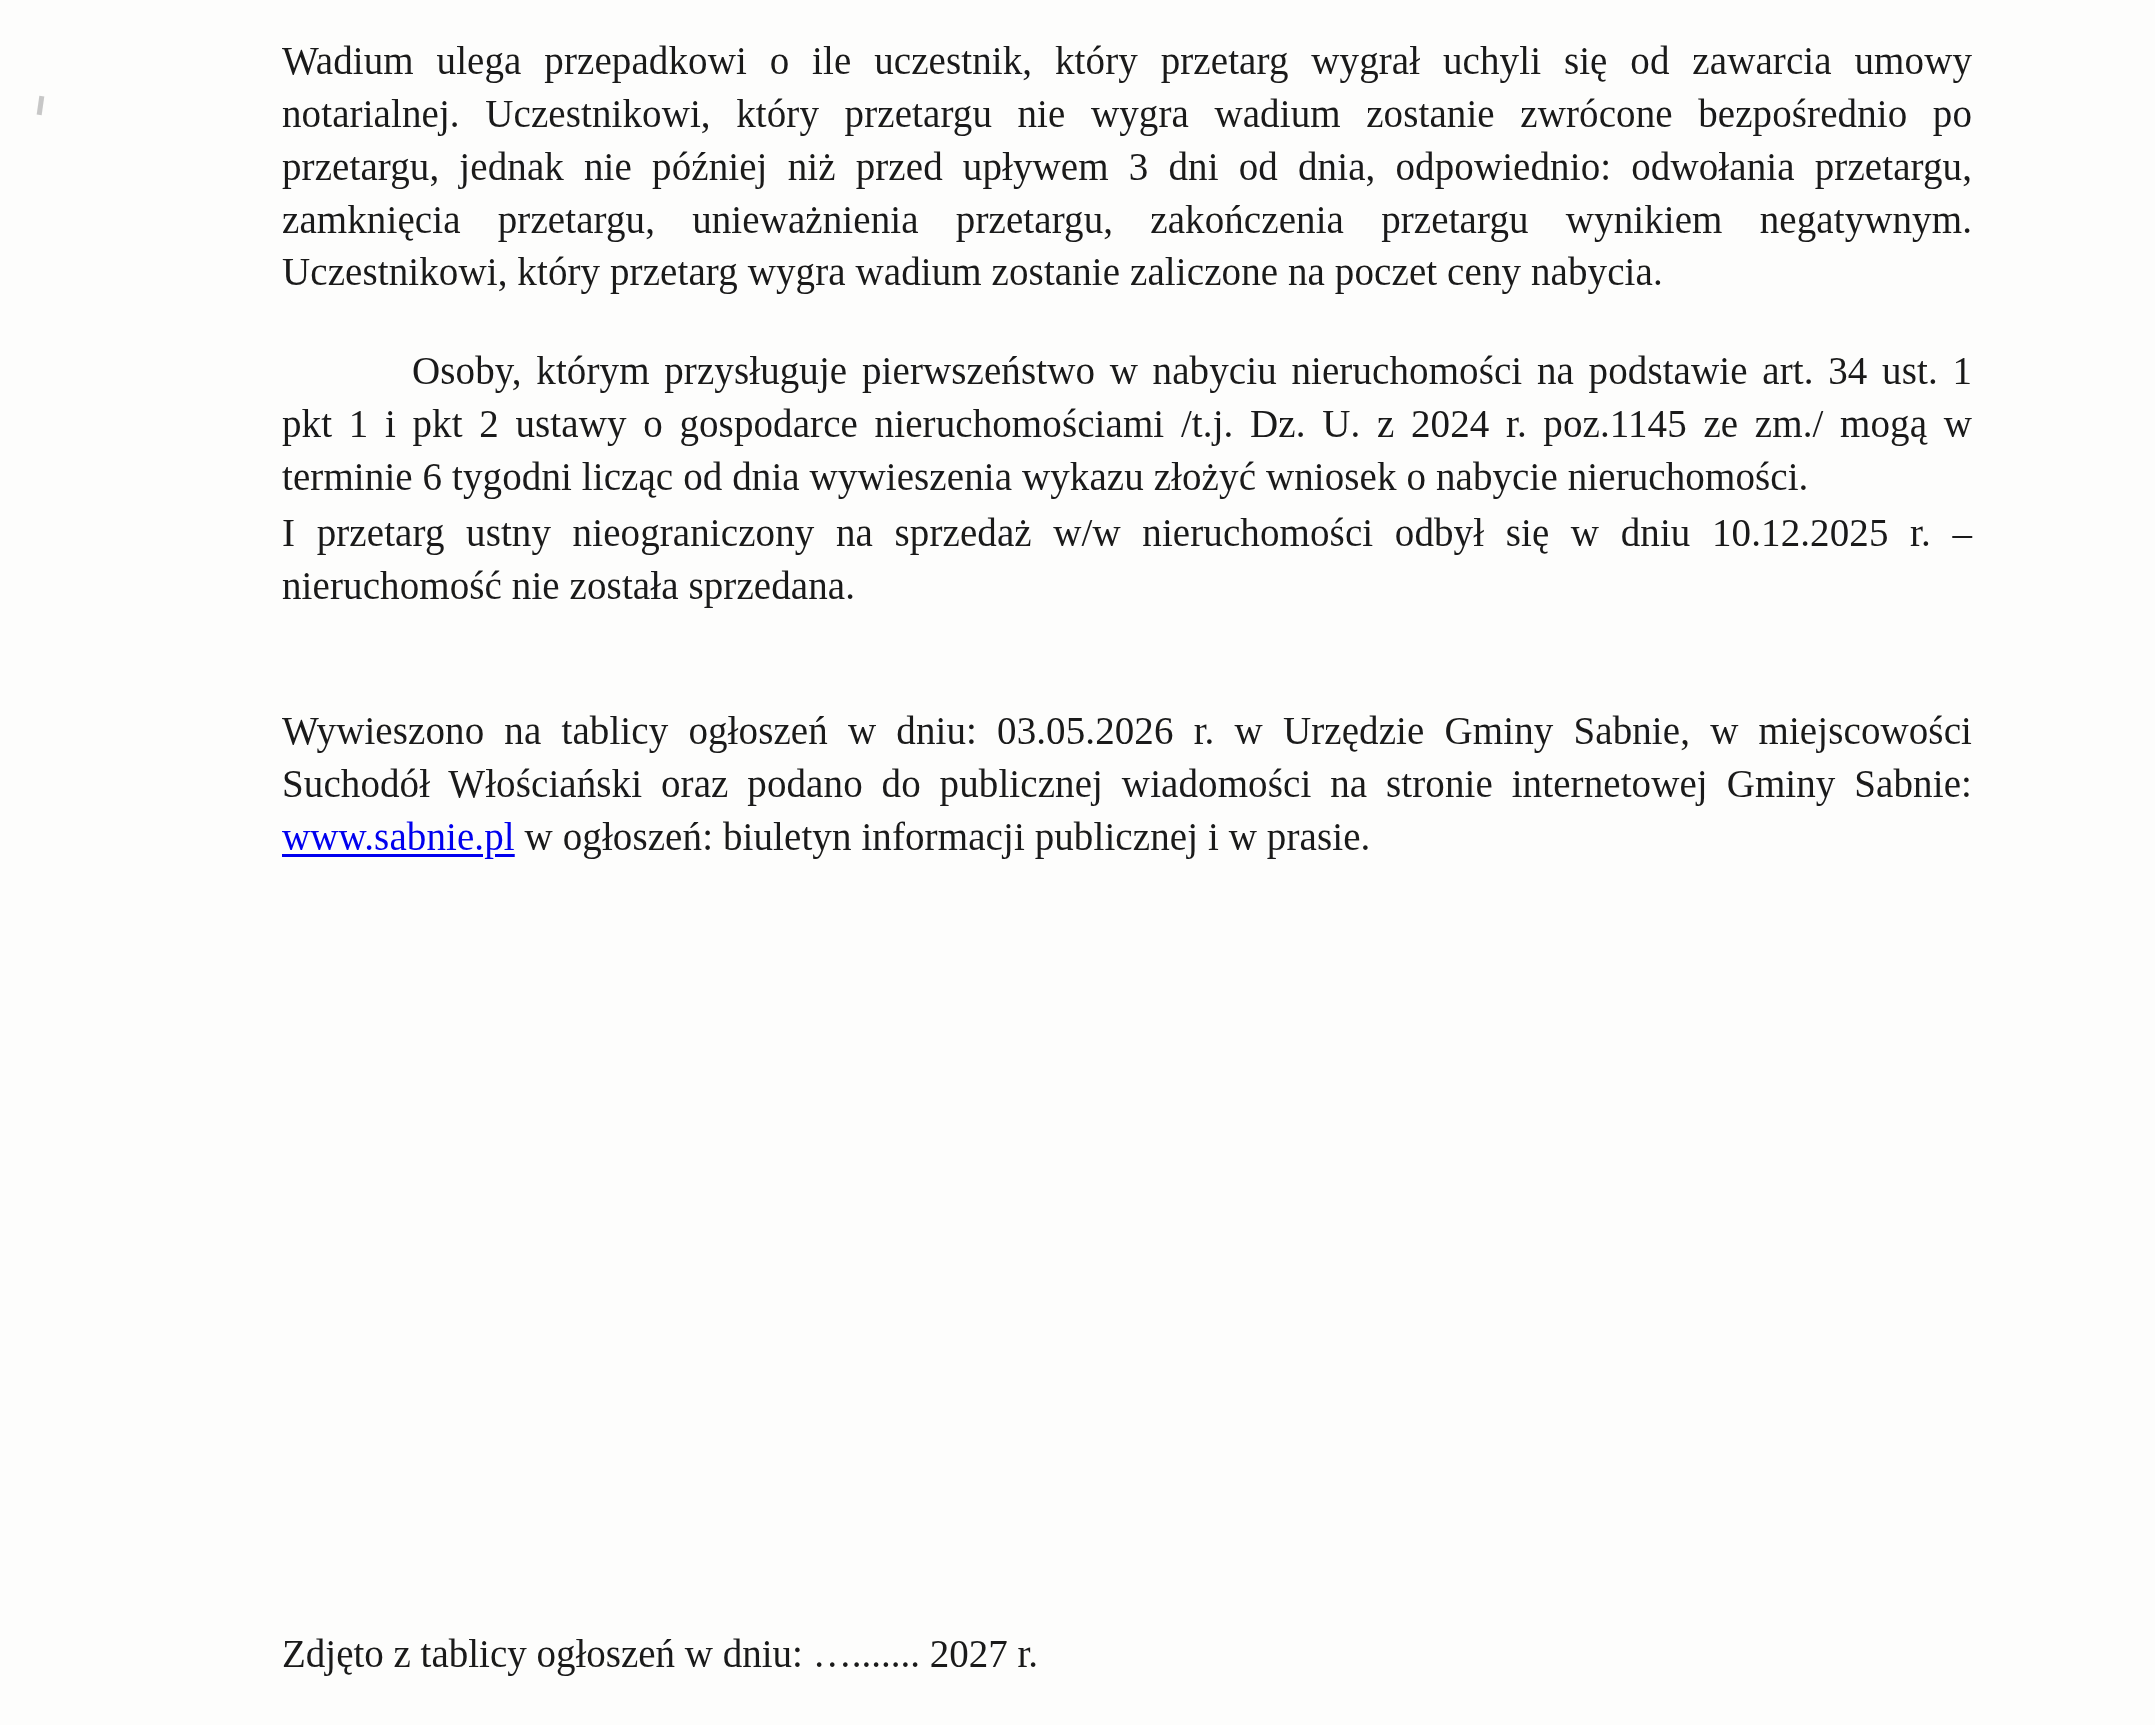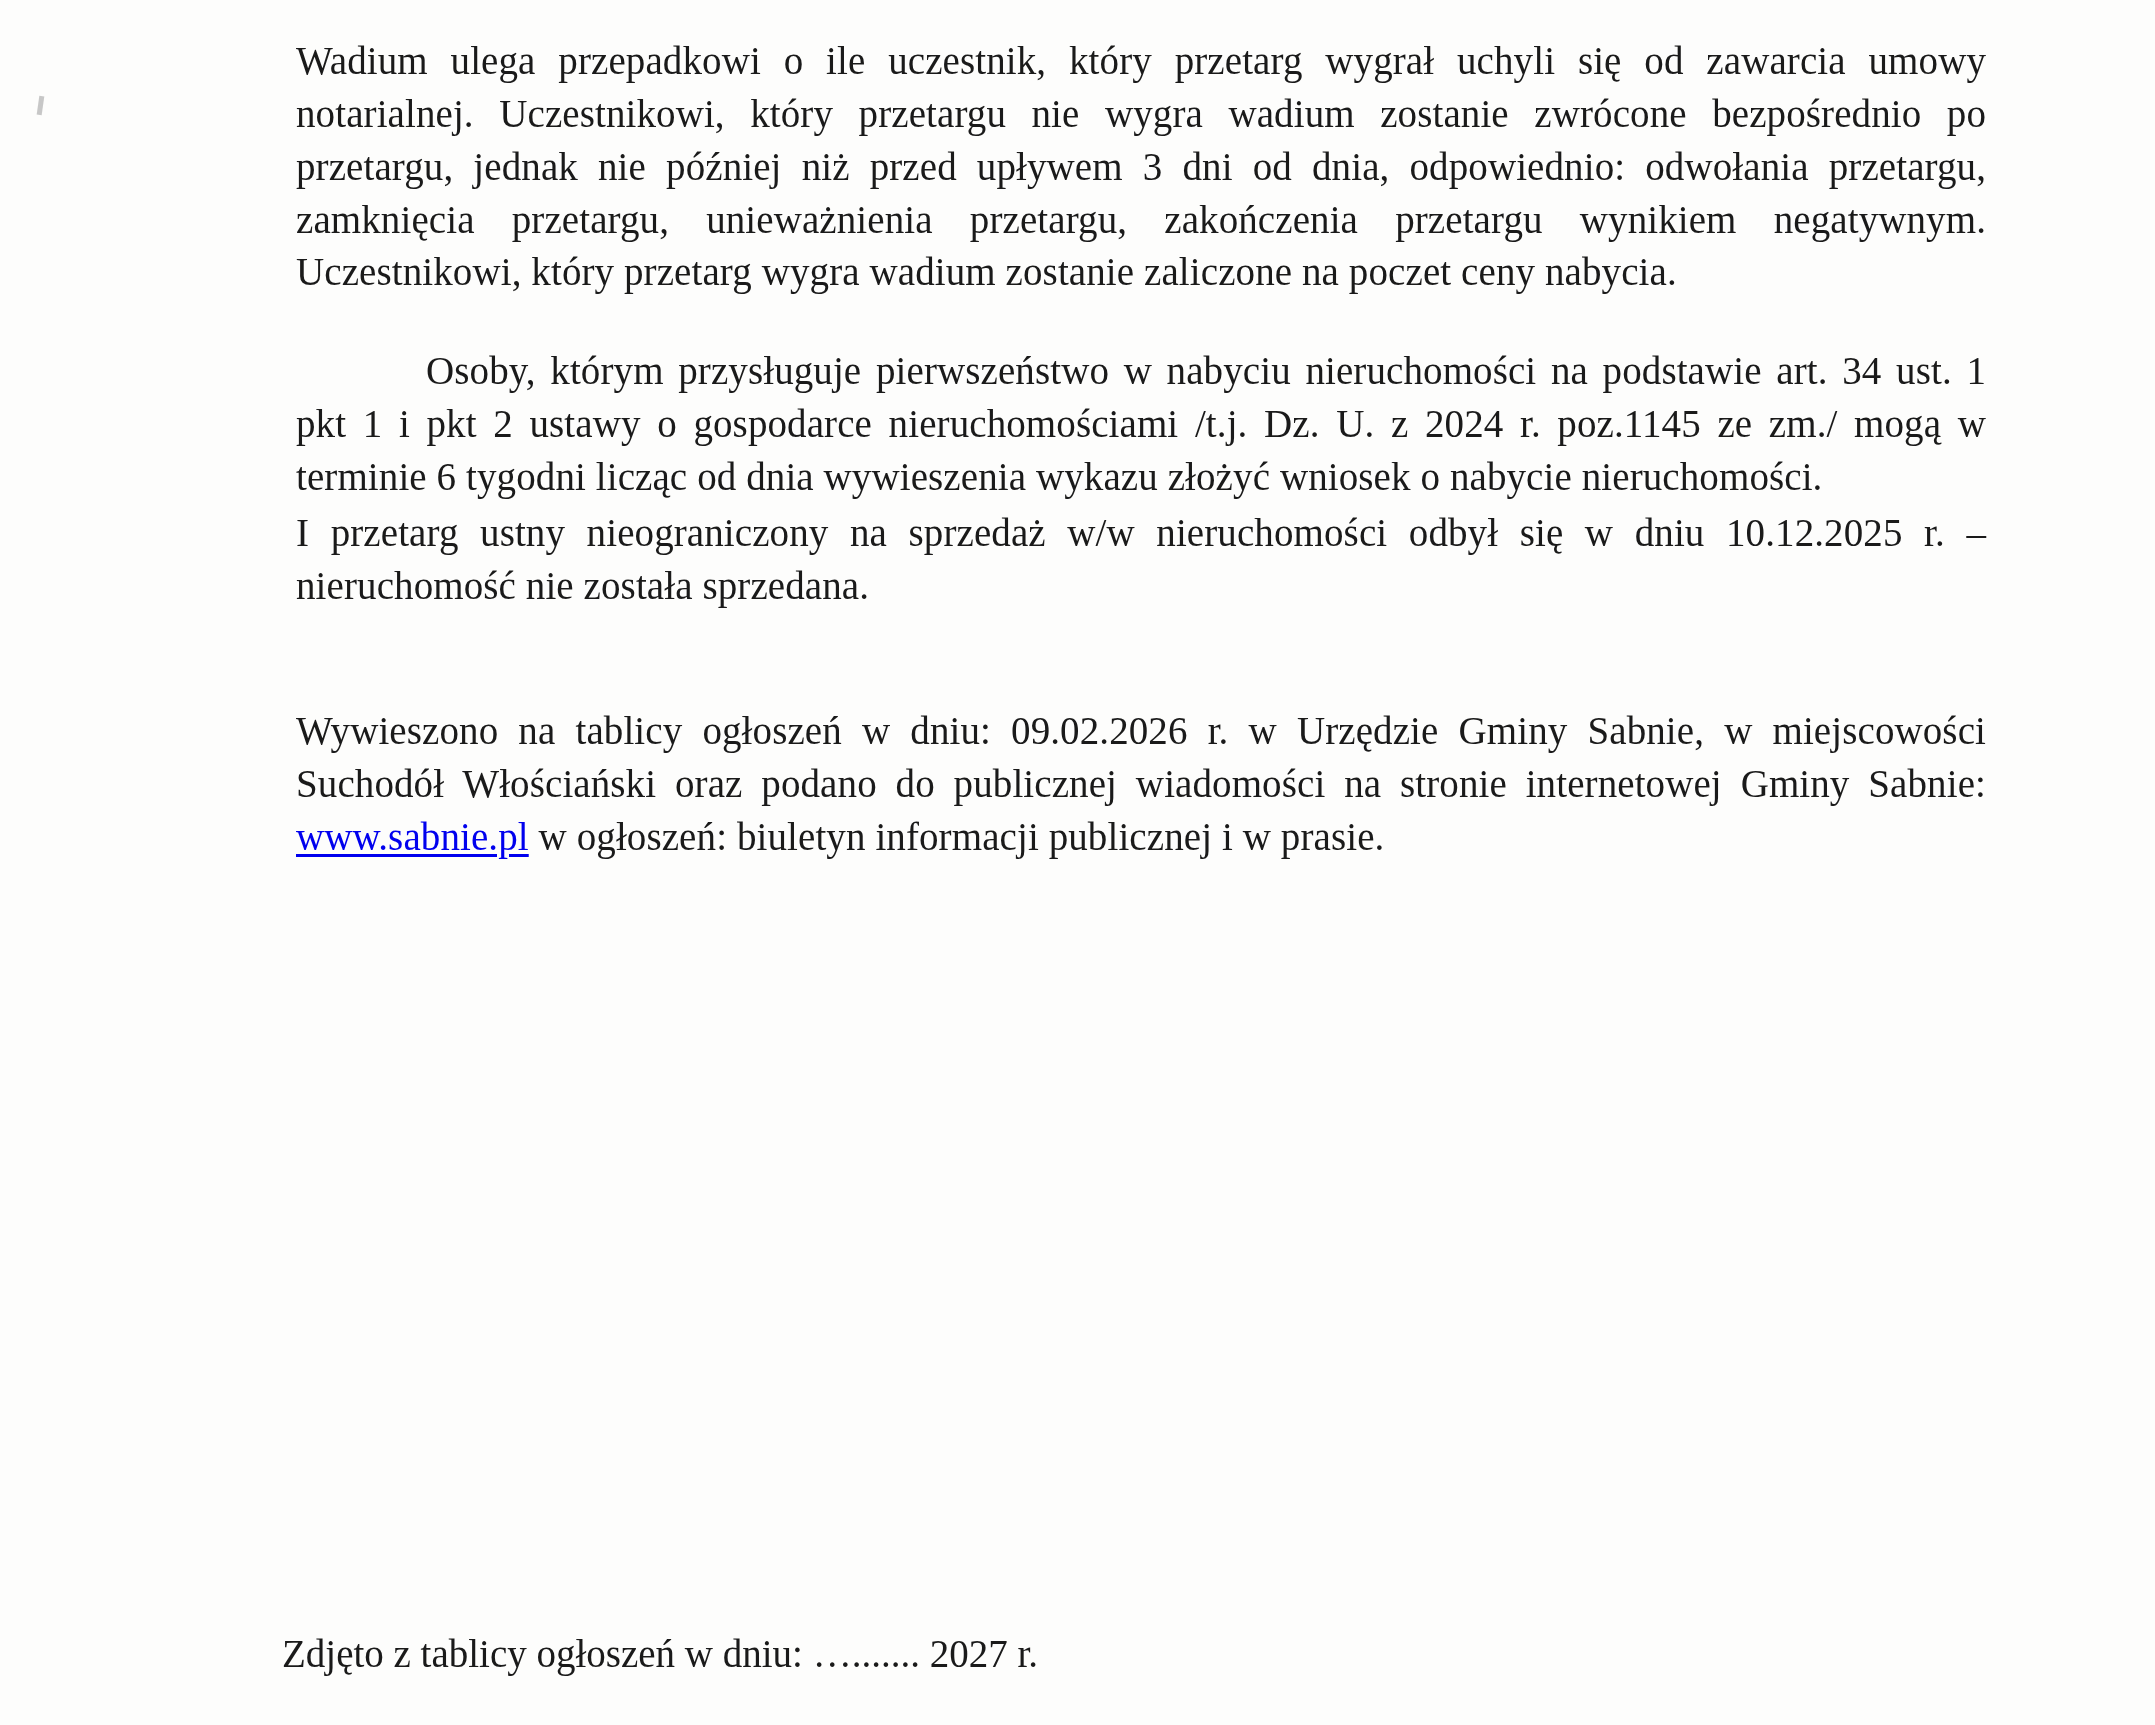--- a/index.html
+++ b/index.html
@@ -15,21 +15,21 @@
     color: #1a1a1a;
     overflow: hidden;
   }
   .page {
     position: absolute;
     inset: 0;
     background: #fdfdfc;
   }
   .content {
     position: absolute;
-    left: 296px;
+    left: 282px;
     top: 35px;
     width: 1690px;
   }
   p.para {
     margin: 0 0 0 0;
     font-size: 39px;
     line-height: 1.355;
     text-align: justify;
     text-justify: inter-word;
     letter-spacing: 0.1px;
@@ -136,21 +136,21 @@
 
     <div class="gap-md"></div>
 
     <p class="para">I przetarg ustny nieograniczony na sprzedaż w/w nieruchomości odbył się w dniu 10.12.2025 r. – nieruchomość nie została sprzedana.</p>
 
     <div class="gap-sm"></div>
 
 
     <div class="gap-xl"></div>
 
-    <p class="para"><span>Wywieszono na tablicy ogłoszeń w dniu: 09.02.2026 r. w Urzędzie Gminy Sabnie, w miejscowości Suchodół Włościański oraz podano do publicznej wiadomości na stronie internetowej Gminy Sabnie: </span><a class="underline-link" href="#">www.sabnie.pl</a><span> w ogłoszeń: biuletyn informacji publicznej i w prasie.</span></p>
+    <p class="para"><span>Wywieszono na tablicy ogłoszeń w dniu: 03.05.2026 r. w Urzędzie Gminy Sabnie, w miejscowości Suchodół Włościański oraz podano do publicznej wiadomości na stronie internetowej Gminy Sabnie: </span><a class="underline-link" href="#">www.sabnie.pl</a><span> w ogłoszeń: biuletyn informacji publicznej i w prasie.</span></p>
 
   </div>
 
 
   <div class="bottom-note">Zdjęto z tablicy ogłoszeń w dniu:  …....... 2027 r.</div>
 
 </div>
 
 
 </body></html>

